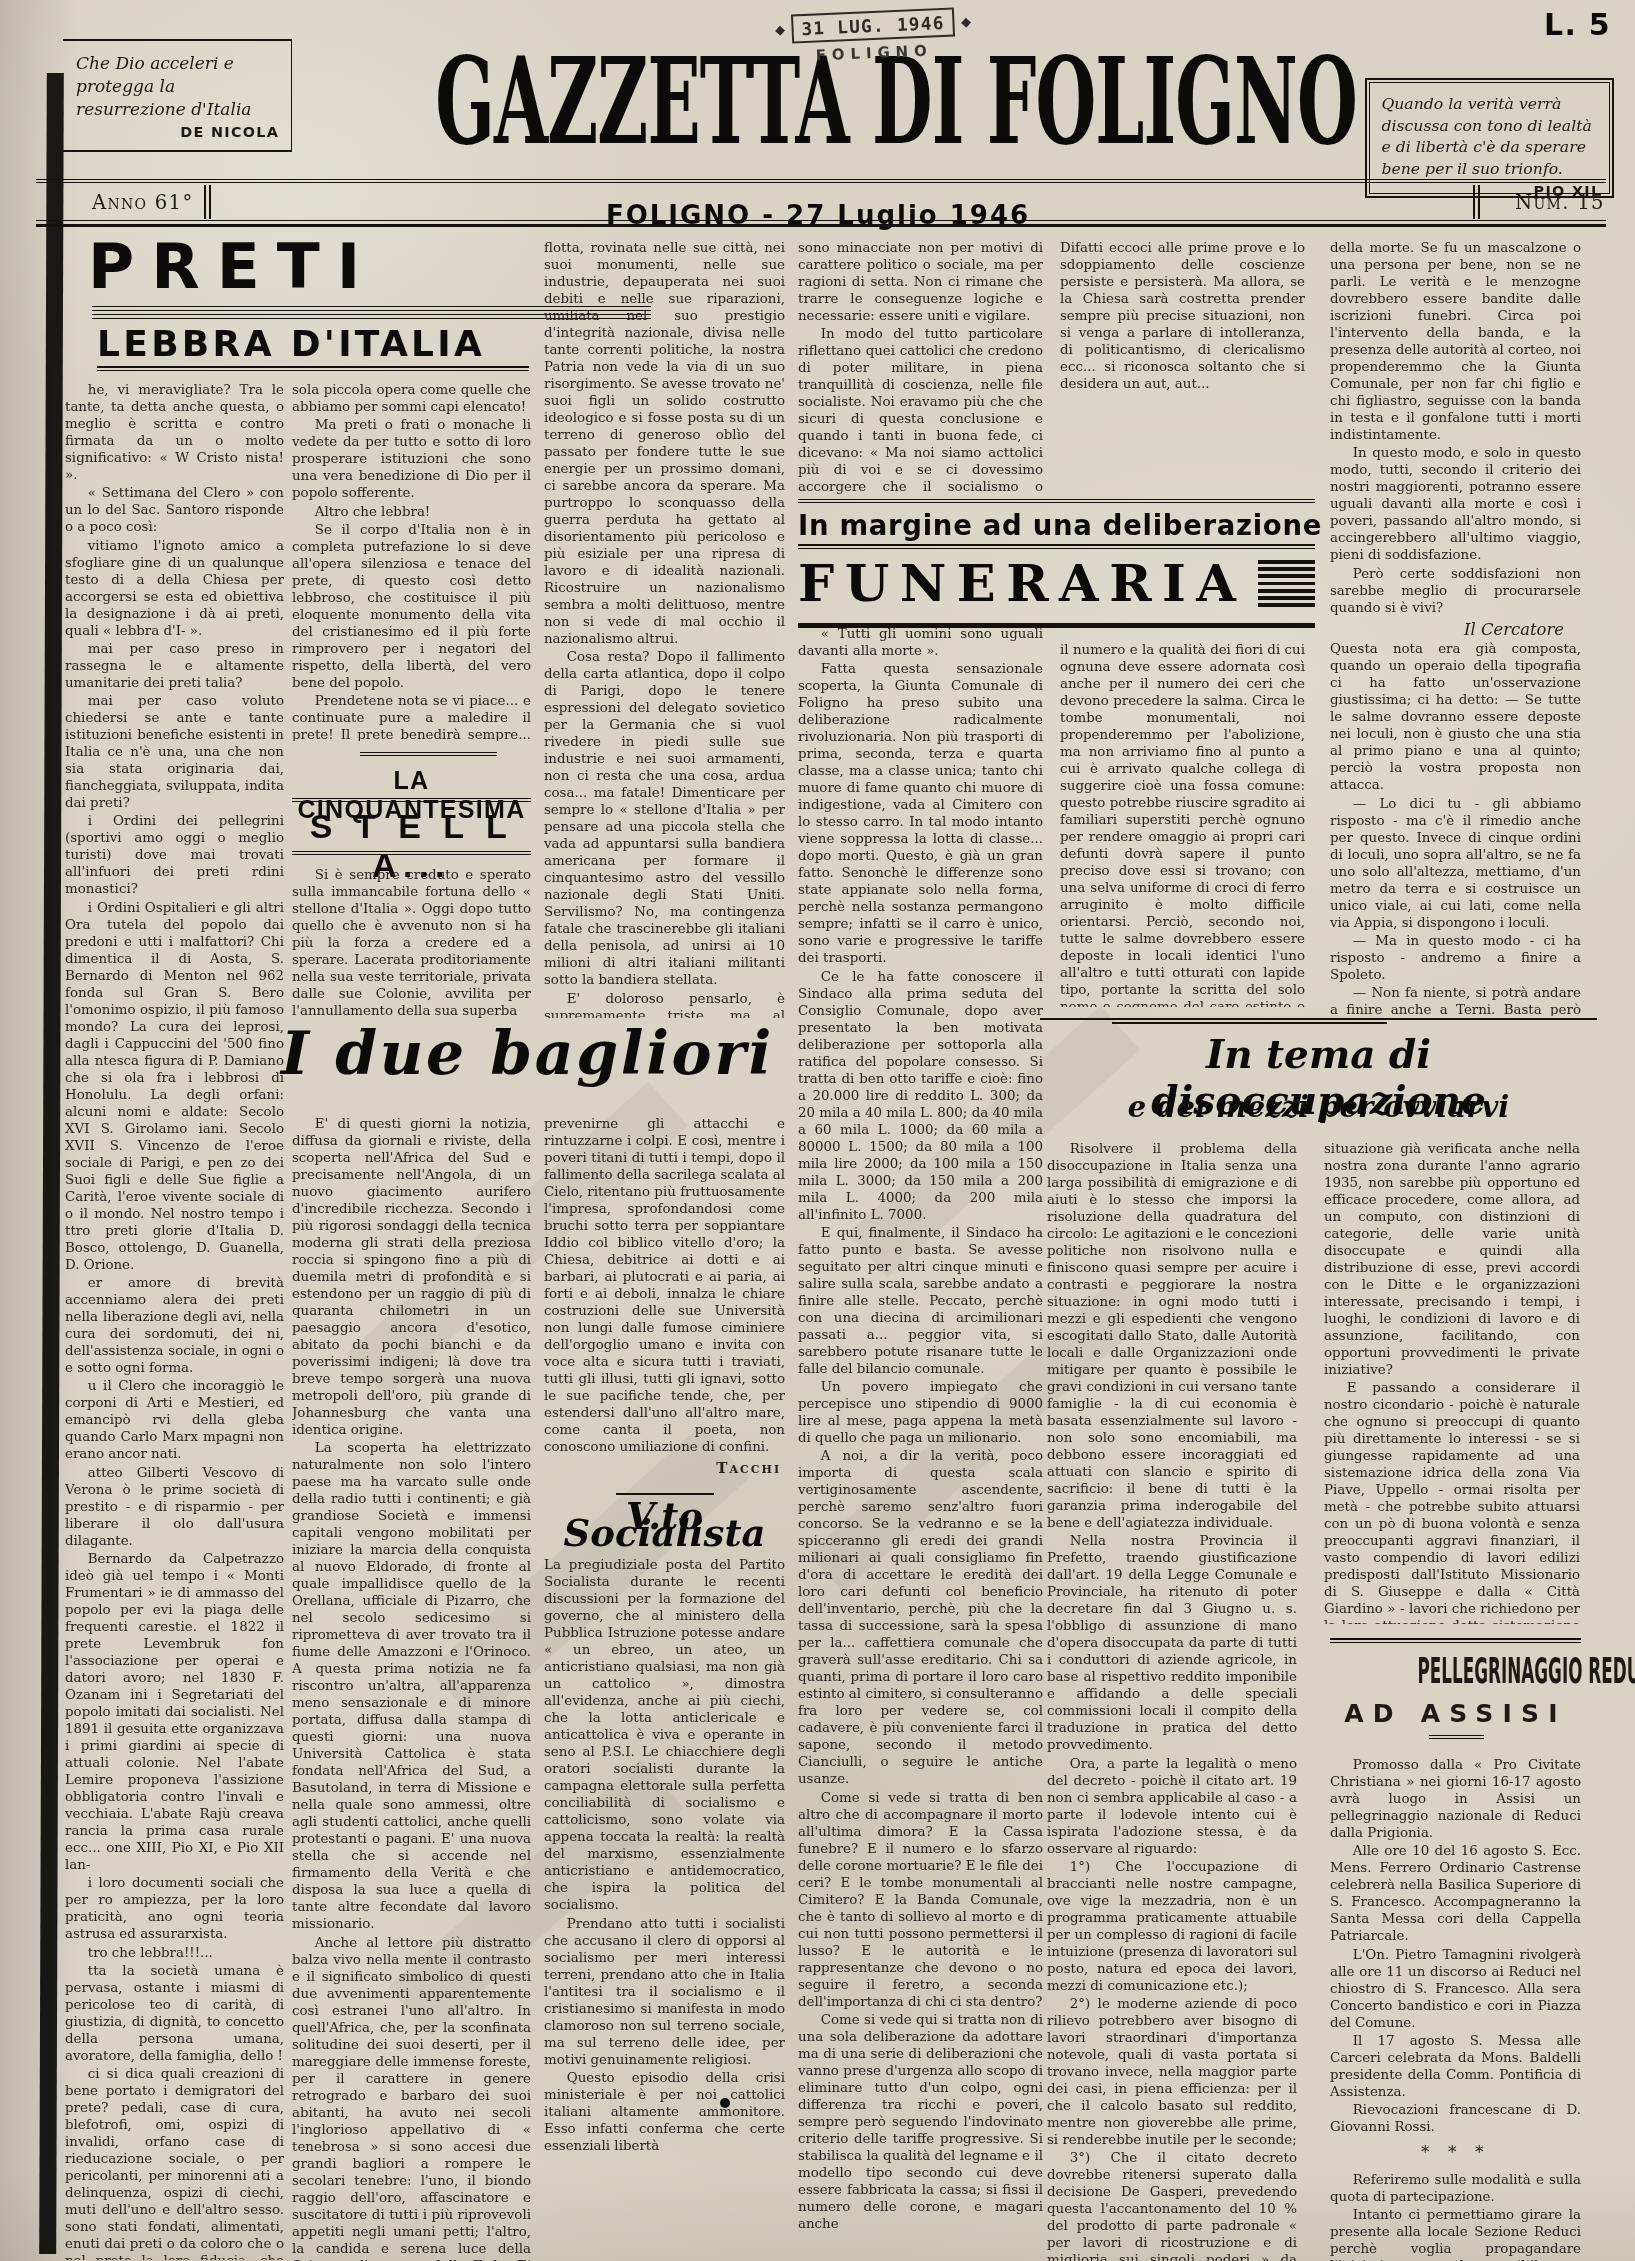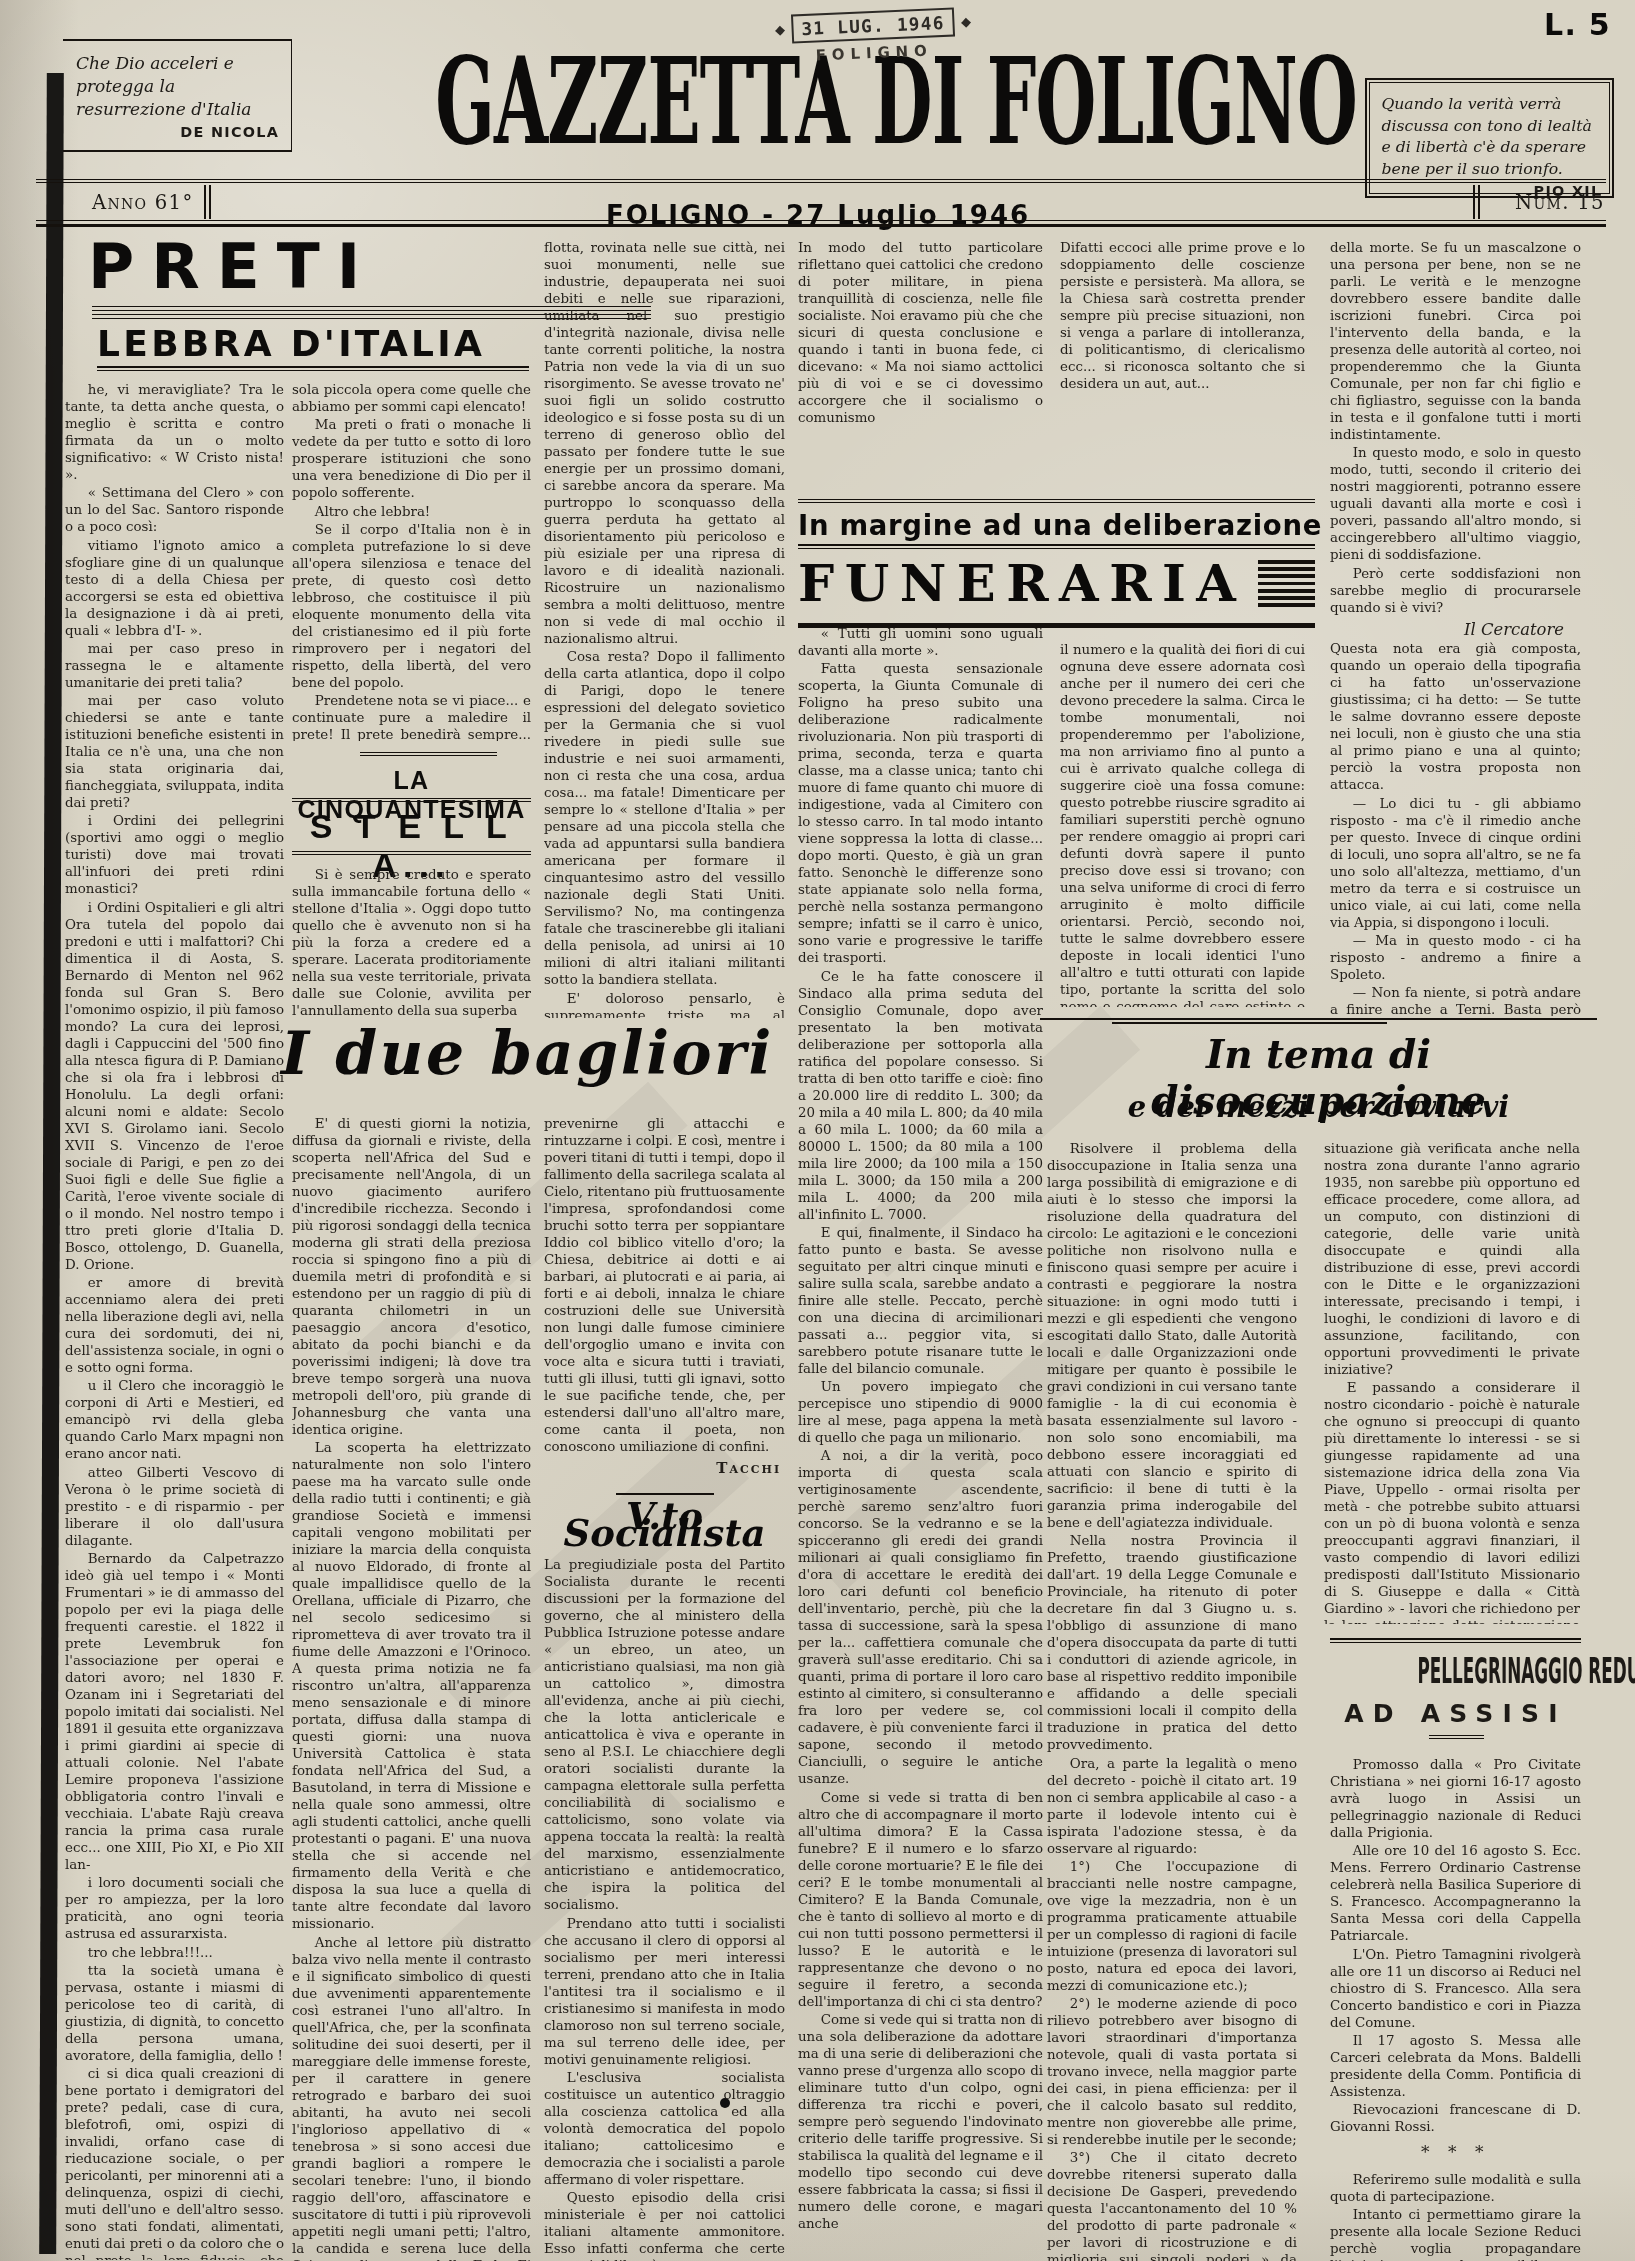--- a/index.html
+++ b/index.html
@@ -144,20 +144,21 @@
       <p class="para">Si è sempre creduto e sperato sulla immancabile fortuna dello « stellone d'Italia ». Oggi dopo tutto quello che è avvenuto non si ha più la forza a credere ed a sperare. Lacerata proditoriamente nella sua veste territoriale, privata dalle sue Colonie, avvilita per l'annullamento della sua superba</p>
     </div>
 
   <div class="col" data-cont="1" style="left:544px;top:239px;width:241px;height:779px;">
       <p class="para">flotta, rovinata nelle sue città, nei suoi monumenti, nelle sue industrie, depauperata nei suoi debiti e nelle sue riparazioni, umiliata nel suo prestigio d'integrità nazionale, divisa nelle tante correnti politiche, la nostra Patria non vede la via di un suo risorgimento. Se avesse trovato ne' suoi figli un solido costrutto ideologico e si fosse posta su di un terreno di generoso oblìo del passato per fondere tutte le sue energie per un prossimo domani, ci sarebbe ancora da sperare. Ma purtroppo lo sconquasso della guerra perduta ha gettato al disorientamento più pericoloso e più esiziale per una ripresa di lavoro e di idealità nazionali. Ricostruire un nazionalismo sembra a molti delittuoso, mentre non si vede di mal occhio il nazionalismo altrui.</p>
       <p class="para">Cosa resta? Dopo il fallimento della carta atlantica, dopo il colpo di Parigi, dopo le tenere espressioni del delegato sovietico per la Germania che si vuol rivedere in piedi sulle sue industrie e nei suoi armamenti, non ci resta che una cosa, ardua cosa... ma fatale! Dimenticare per sempre lo « stellone d'Italia » per pensare ad una piccola stella che vada ad appuntarsi sulla bandiera americana per formare il cinquantesimo astro del vessillo nazionale degli Stati Uniti. Servilismo? No, ma contingenza fatale che trascinerebbe gli italiani della penisola, ad unirsi ai 10 milioni di altri italiani militanti sotto la bandiera stellata.</p>
       <p class="para">E' doloroso pensarlo, è supremamente triste, ma al momento in cui ci troviamo non comprendiamo quale altra via di scampo possa aprirsi sulle rovine materiali e morali della nostra Patria!</p>
     </div>
 
   <div class="col" data-cont="1" style="left:798px;top:239px;width:245px;height:255px;">
+      <p class="para">sono minacciate non per motivi di carattere politico o sociale, ma per ragioni di setta. Non ci rimane che trarre le conseguenze logiche e necessarie: essere uniti e vigilare.</p>
       <p class="para">In modo del tutto particolare riflettano quei cattolici che credono di poter militare, in piena tranquillità di coscienza, nelle file socialiste. Noi eravamo più che che sicuri di questa conclusione e quando i tanti in buona fede, ci dicevano: « Ma noi siamo acttolici più di voi e se ci dovessimo accorgere che il socialismo o comunismo</p>
     </div>
   <div class="col" data-cont="1" style="left:1060px;top:239px;width:245px;height:255px;">
       <p class="para">Difatti eccoci alle prime prove e lo sdoppiamento delle coscienze persiste e persisterà. Ma allora, se la Chiesa sarà costretta prender sempre più precise situazioni, non si venga a parlare di intolleranza, di politicantismo, di clericalismo ecc... si riconosca soltanto che si desidera un aut, aut...</p>
     </div>
 
   <div class="rule-double" style="left:798px;top:499px;width:517px;"></div>
   <div class="abs" id="fun-kicker" style="left:798px;top:509px;width:517px;">In margine ad una deliberazione</div>
   <div class="rule-thickthin" style="left:798px;top:544px;width:517px;"></div>
   <div class="abs" id="fun-title-row" style="left:798px;top:555px;width:517px;height:64px;">
@@ -205,21 +206,20 @@
   <div class="col" data-cont="1" style="left:544px;top:1115px;width:241px;height:1146px;">
     <div>
         <p class="para">prevenirne gli attacchi e rintuzzarne i colpi. E così, mentre i poveri titani di tutti i tempi, dopo il fallimento della sacrilega scalata al Cielo, ritentano più fruttuosamente l'impresa, sprofondandosi come bruchi sotto terra per soppiantare Iddio col biblico vitello d'oro; la Chiesa, debitrice ai dotti e ai barbari, ai plutocrati e ai paria, ai forti e ai deboli, innalza le chiare costruzioni delle sue Università non lungi dalle fumose ciminiere dell'orgoglio umano e invita con voce alta e sicura tutti i traviati, tutti gli illusi, tutti gli ignavi, sotto le sue pacifiche tende, che, per estendersi dall'uno all'altro mare, come canta il poeta, non conoscono umiliazione di confini.</p>
       </div>
     <div class="sig-caps">Tacchi</div>
     <div class="divider-short"></div>
     <div class="script-title center" style="font-size:37px;margin:3.9px 0 14.4px 0;">V.to Socialista</div>
     <div>
         <p class="para">La pregiudiziale posta del Partito Socialista durante le recenti discussioni per la formazione del governo, che al ministero della Pubblica Istruzione potesse andare « un ebreo, un ateo, un anticristiano qualsiasi, ma non già un cattolico », dimostra all'evidenza, anche ai più ciechi, che la lotta anticlericale e anticattolica è viva e operante in seno al P.S.I. Le chiacchiere degli oratori socialisti durante la campagna elettorale sulla perfetta conciliabilità di socialismo e cattolicismo, sono volate via appena toccata la realtà: la realtà del marxismo, essenzialmente anticristiano e antidemocratico, che ispira la politica del socialismo.</p>
         <p class="para">Prendano atto tutti i socialisti che accusano il clero di opporsi al socialismo per meri interessi terreni, prendano atto che in Italia l'antitesi tra il socialismo e il cristianesimo si manifesta in modo clamoroso non sul terreno sociale, ma sul terreno delle idee, per motivi genuinamente religiosi.</p>
-        <p class="para">L'esclusiva socialista costituisce un autentico oltraggio alla coscienza cattolica ed alla volontà democratica del popolo italiano; cattolicesimo e democrazia che i socialisti a parole affermano di voler rispettare.</p>
         <p class="para">Questo episodio della crisi ministeriale è per noi cattolici italiani altamente ammonitore. Esso infatti conferma che certe essenziali libertà</p>
       </div>
   </div>
 
   <div class="rule" style="left:1040px;top:1018px;width:557px;height:2px;"></div>
   <div class="rule" style="left:1112px;top:1022px;width:275px;height:2px;"></div>
   <div class="abs script-title center" style="left:1040px;top:1031px;width:557px;font-size:39px;">In tema di disoccupazione</div>
   <div class="abs script-title center" style="left:1040px;top:1090px;width:557px;font-size:29px;">e dei mezzi per ovviarvi</div>
   <div class="col" style="left:1047px;top:1140px;width:250px;height:1121px;">
       <p class="para">Risolvere il problema della disoccupazione in Italia senza una larga possibilità di emigrazione e di aiuti è lo stesso che imporsi la risoluzione della quadratura del circolo: Le agitazioni e le concezioni politiche non risolvono nulla e finiscono quasi sempre per acuire i contrasti e peggiorare la nostra situazione: in ogni modo tutti i mezzi e gli espedienti che vengono escogitati dallo Stato, dalle Autorità locali e dalle Organizzazioni onde mitigare per quanto è possibile le gravi condizioni in cui versano tante famiglie - la di cui economia è basata essenzialmente sul lavoro - non solo sono encomiabili, ma debbono essere incoraggiati ed attuati con slancio e spirito di sacrificio: il bene di tutti è la garanzia prima inderogabile del bene e dell'agiatezza individuale.</p>

